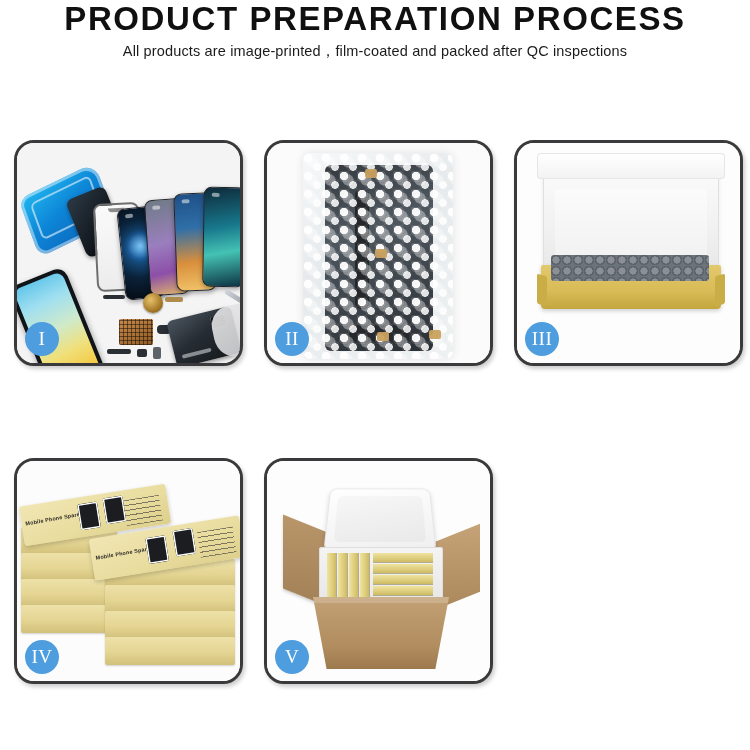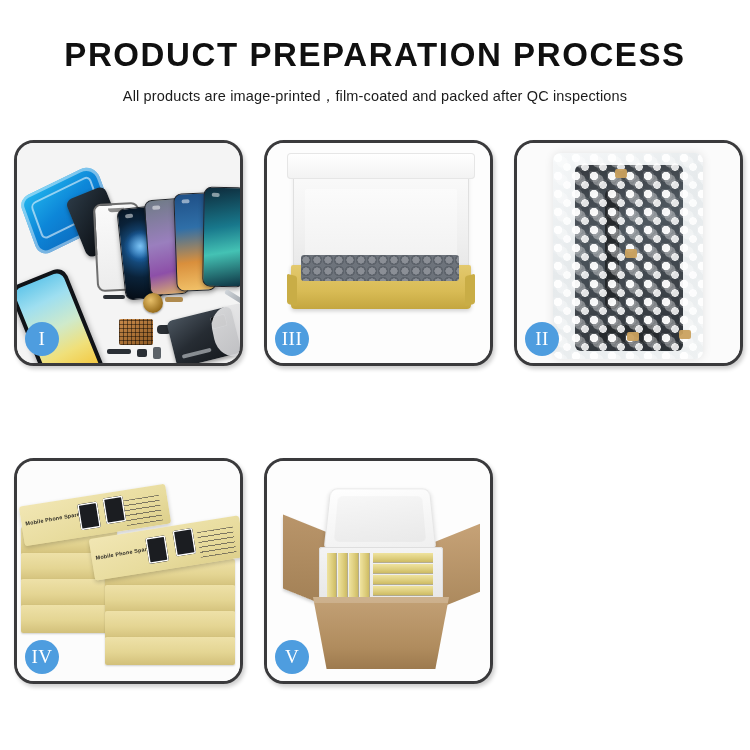--- a/index.html
+++ b/index.html
@@ -8,33 +8,33 @@
     width: 750px;
     height: 750px;
     background: #ffffff;
     font-family: "Liberation Sans", sans-serif;
     overflow: hidden;
   }
 
   .page { width: 750px; height: 750px; position: relative; }
 
   
-  .header { padding-top: 36px; text-align: center; }
+  .header { text-align: center; }
 
   .title {
     font-size: 33px;
     font-weight: bold;
     letter-spacing: 1.6px;
     color: #101010;
     line-height: 1.15;
     white-space: nowrap;
   }
 
   .subtitle {
-    margin-top: 13px;
+    margin-top: 4px;
     font-size: 14.5px;
     color: #1b1b1b;
     letter-spacing: .15px;
     white-space: nowrap;
   }
 
   
   .grid {
     position: absolute;
     left: 14px;
@@ -446,45 +446,45 @@
           </div>
           <div class="tweezer"></div>
           <div class="hand"></div>
         </div>
       </div>
       <div class="badge">I</div>
     </div>
 
     <div class="panel">
       <div class="stage">
-        <div class="b3-bg"></div>
-        <div class="lid3"></div>
-        <div class="tray3">
-          <div class="lipL"></div>
-          <div class="lipR"></div>
-          <div class="bubfill"></div>
-        </div>
-      </div>
-      <div class="badge">III</div>
-    </div>
-
-    <div class="panel">
-      <div class="stage">
         <div class="bw-bg"></div>
         <div class="bw-bag">
           <div class="bw-inner"></div>
           <div class="bubbles"></div>
           <div class="bubbles2"></div>
           <div class="tape tape-a"></div>
           <div class="tape tape-b"></div>
           <div class="tape tape-c"></div>
           <div class="tape tape-d"></div>
         </div>
       </div>
       <div class="badge">II</div>
+    </div>
+
+    <div class="panel">
+      <div class="stage">
+        <div class="b3-bg"></div>
+        <div class="lid3"></div>
+        <div class="tray3">
+          <div class="lipL"></div>
+          <div class="lipR"></div>
+          <div class="bubfill"></div>
+        </div>
+      </div>
+      <div class="badge">III</div>
     </div>
 
     <div class="panel">
       <div class="stage">
         <div class="b4-bg"></div>
         <div class="stack">
 
           <div class="sbox" style="left:0;   top:46px;  width:96px;"></div>
           <div class="sbox" style="left:0;   top:72px;  width:96px;"></div>
           <div class="sbox" style="left:0;   top:98px;  width:96px;"></div>

